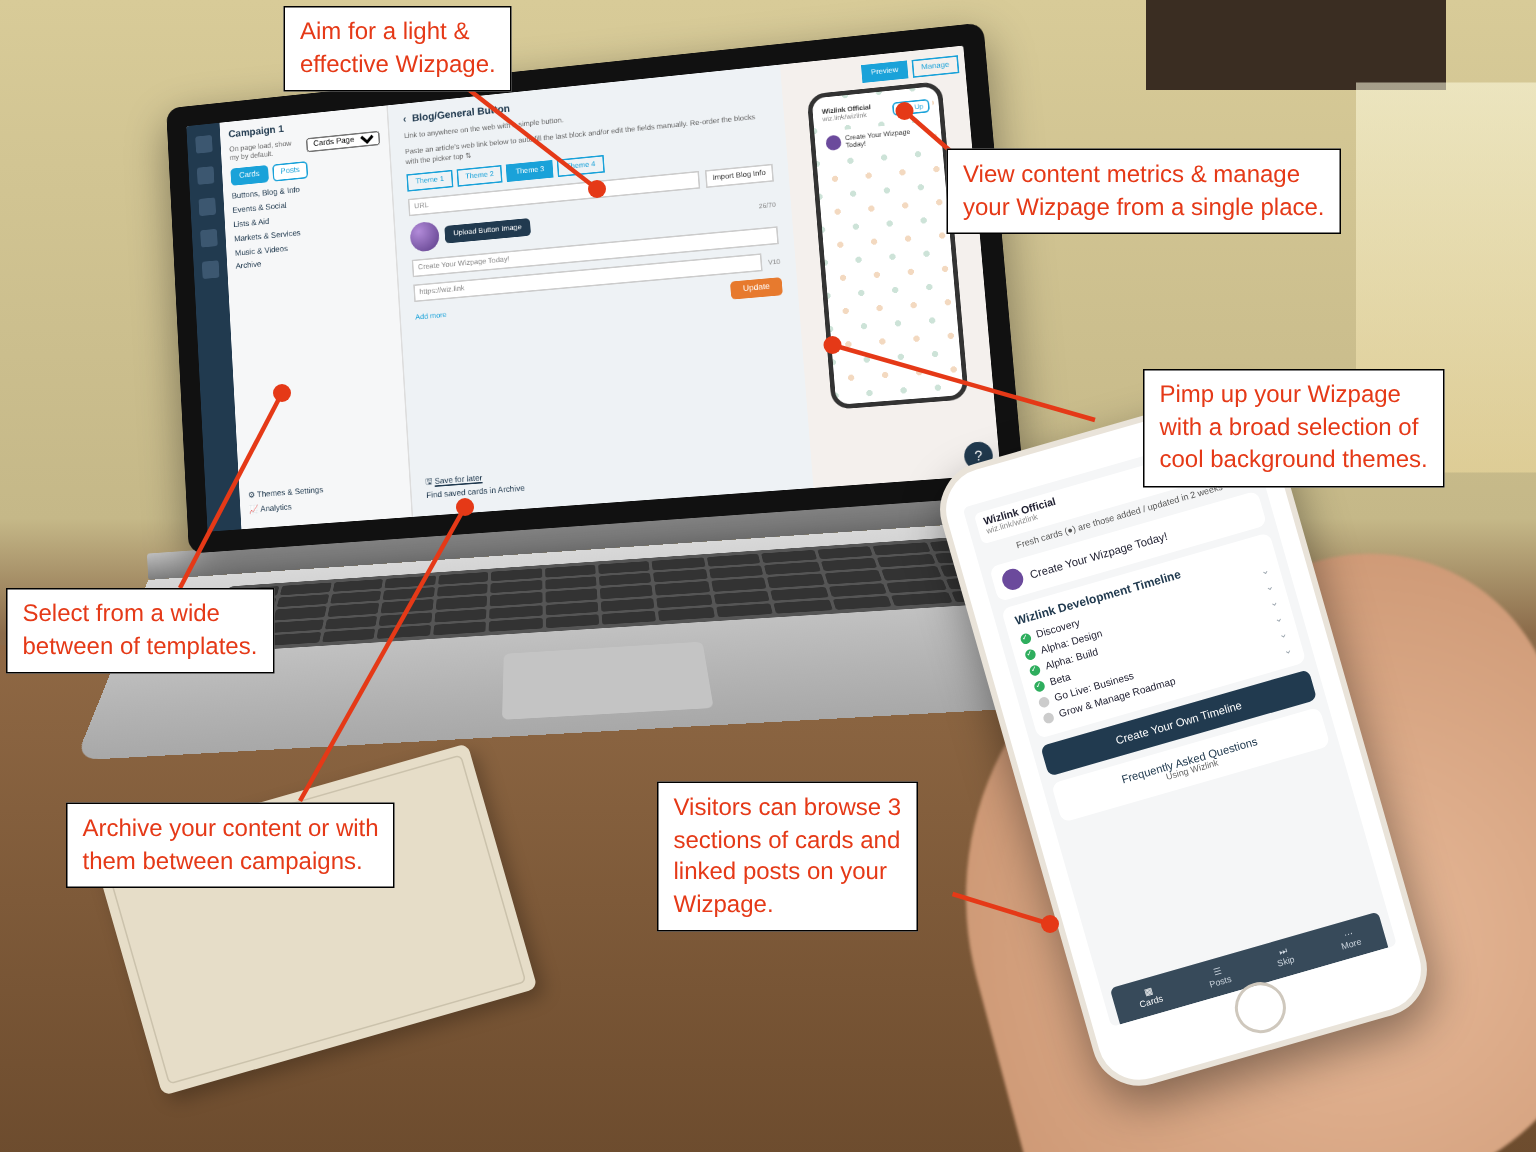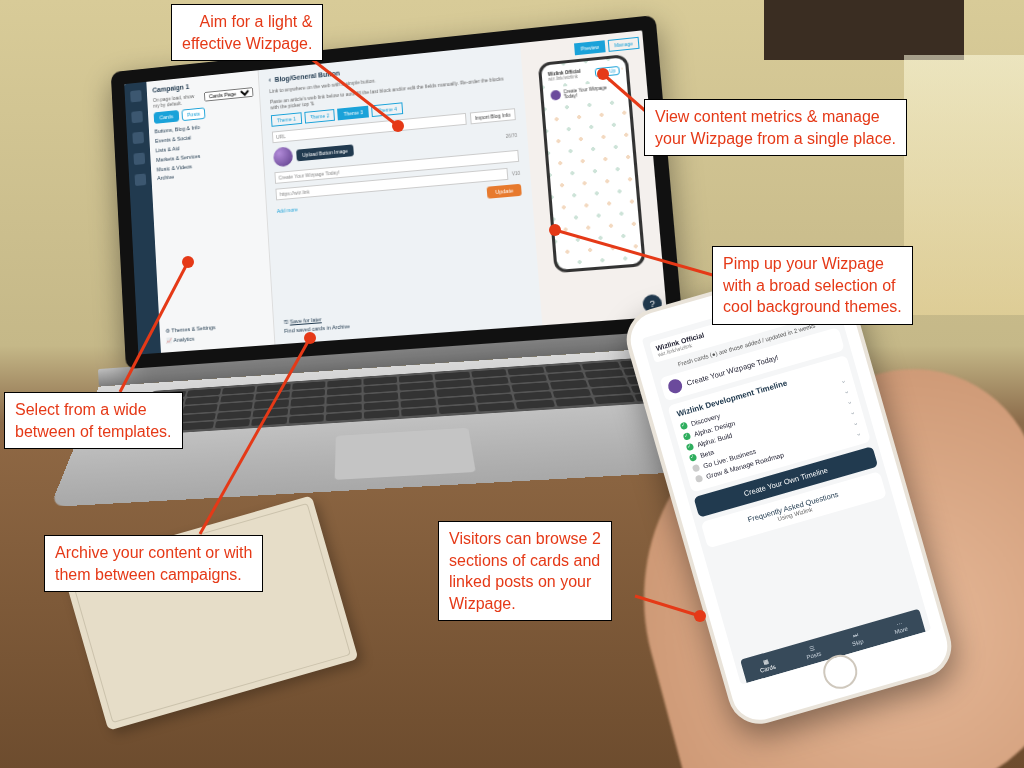--- a/index.html
+++ b/index.html
@@ -334,32 +334,32 @@
         </div>
       <div>
           <span>⋯</span>
           <span>More</span>
         </div>
     </div>
   </div>
   <div class="home"></div>
 </div>
 
-<div class="callout" style="left: 171px; top: 4px; white-space: pre-line; text-align: right;">Aim for a light &amp;
+<div class="callout" style="left: 189px; top: 4px; white-space: pre-line;">Aim for a light &amp;
 effective Wizpage.</div>
-<div class="callout" style="left: 644px; top: 99px; white-space: pre-line;">View content metrics &amp; manage
+<div class="callout" style="left: 631px; top: 99px; white-space: pre-line;">View content metrics &amp; manage
 your Wizpage from a single place.</div>
-<div class="callout" style="left: 712px; top: 246px; white-space: pre-line;">Pimp up your Wizpage
+<div class="callout" style="left: 762px; top: 246px; white-space: pre-line;">Pimp up your Wizpage
 with a broad selection of
 cool background themes.</div>
 <div class="callout" style="left: 4px; top: 392px; white-space: pre-line;">Select from a wide
 between of templates.</div>
 <div class="callout" style="left: 44px; top: 535px; white-space: pre-line;">Archive your content or with
 them between campaigns.</div>
-<div class="callout" style="left: 438px; top: 521px; white-space: pre-line;">Visitors can browse 2
+<div class="callout" style="left: 438px; top: 521px; white-space: pre-line;">Visitors can browse 3
 sections of cards and
 linked posts on your
 Wizpage.</div>
 
 <svg class="lines">
           <line x1="300" y1="50" x2="398" y2="126"></line>
     <circle cx="398" cy="126" r="6"></circle>
         <line x1="650" y1="115" x2="603" y2="74"></line>
     <circle cx="603" cy="74" r="6"></circle>
          <line x1="730" y1="280" x2="555" y2="230"></line>

